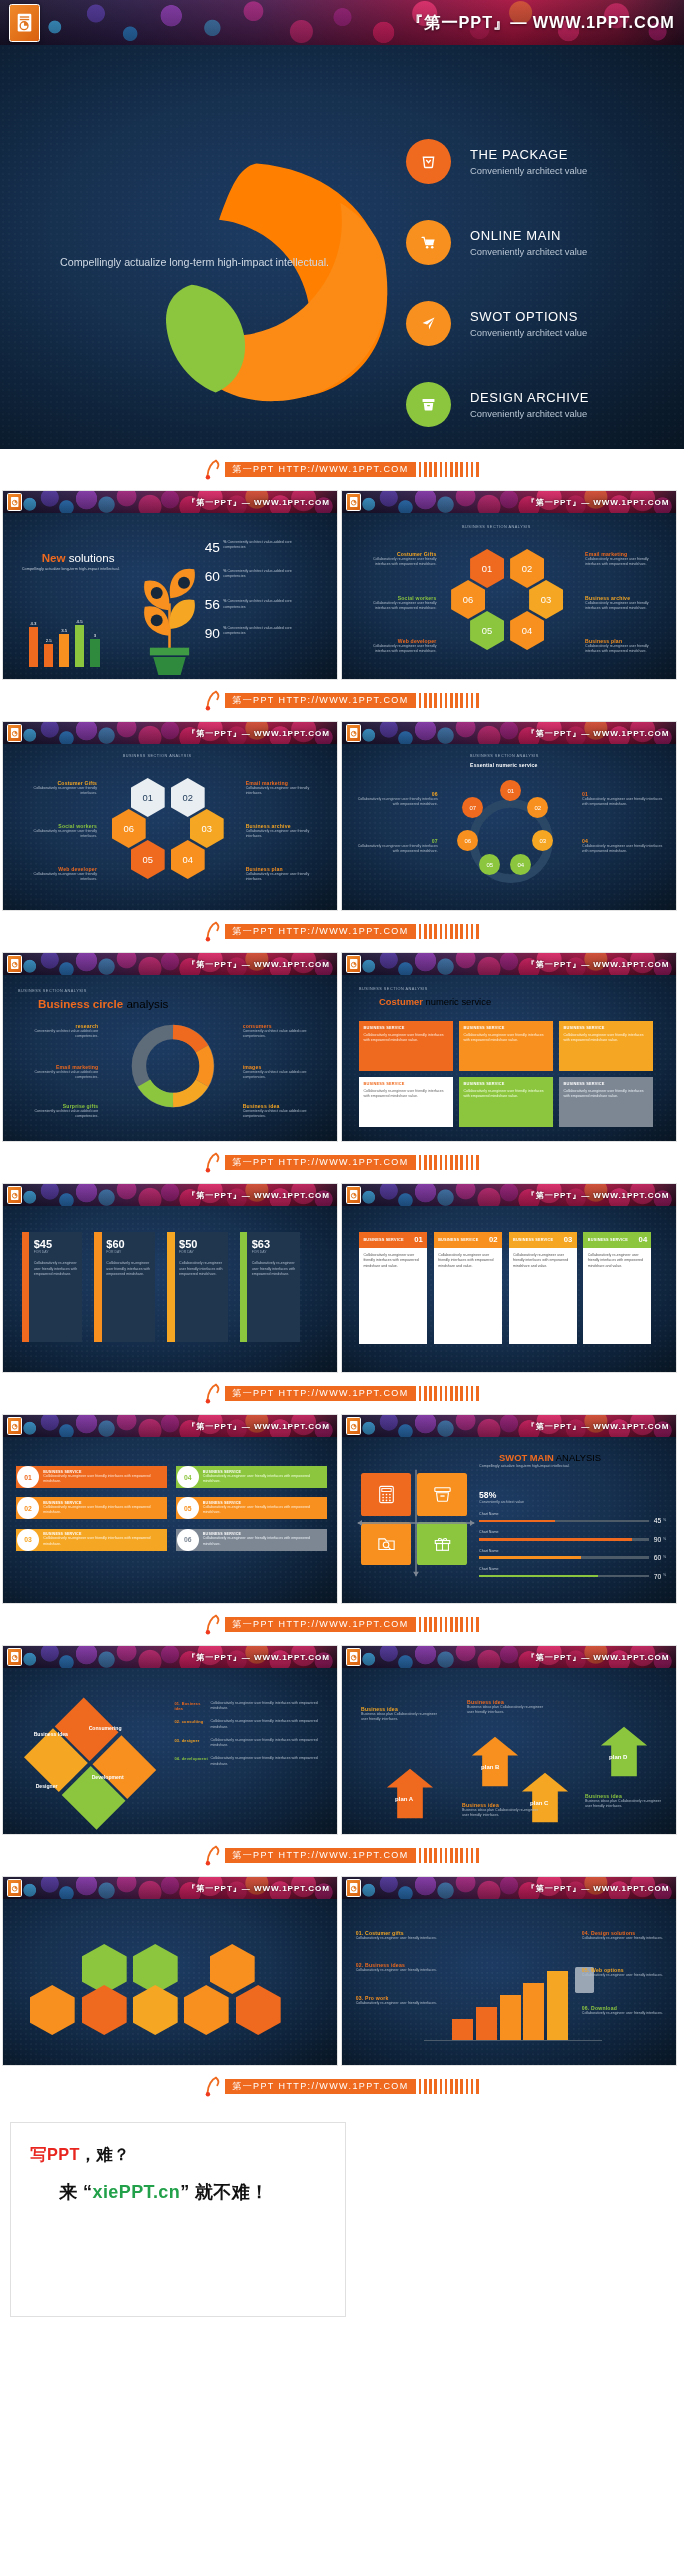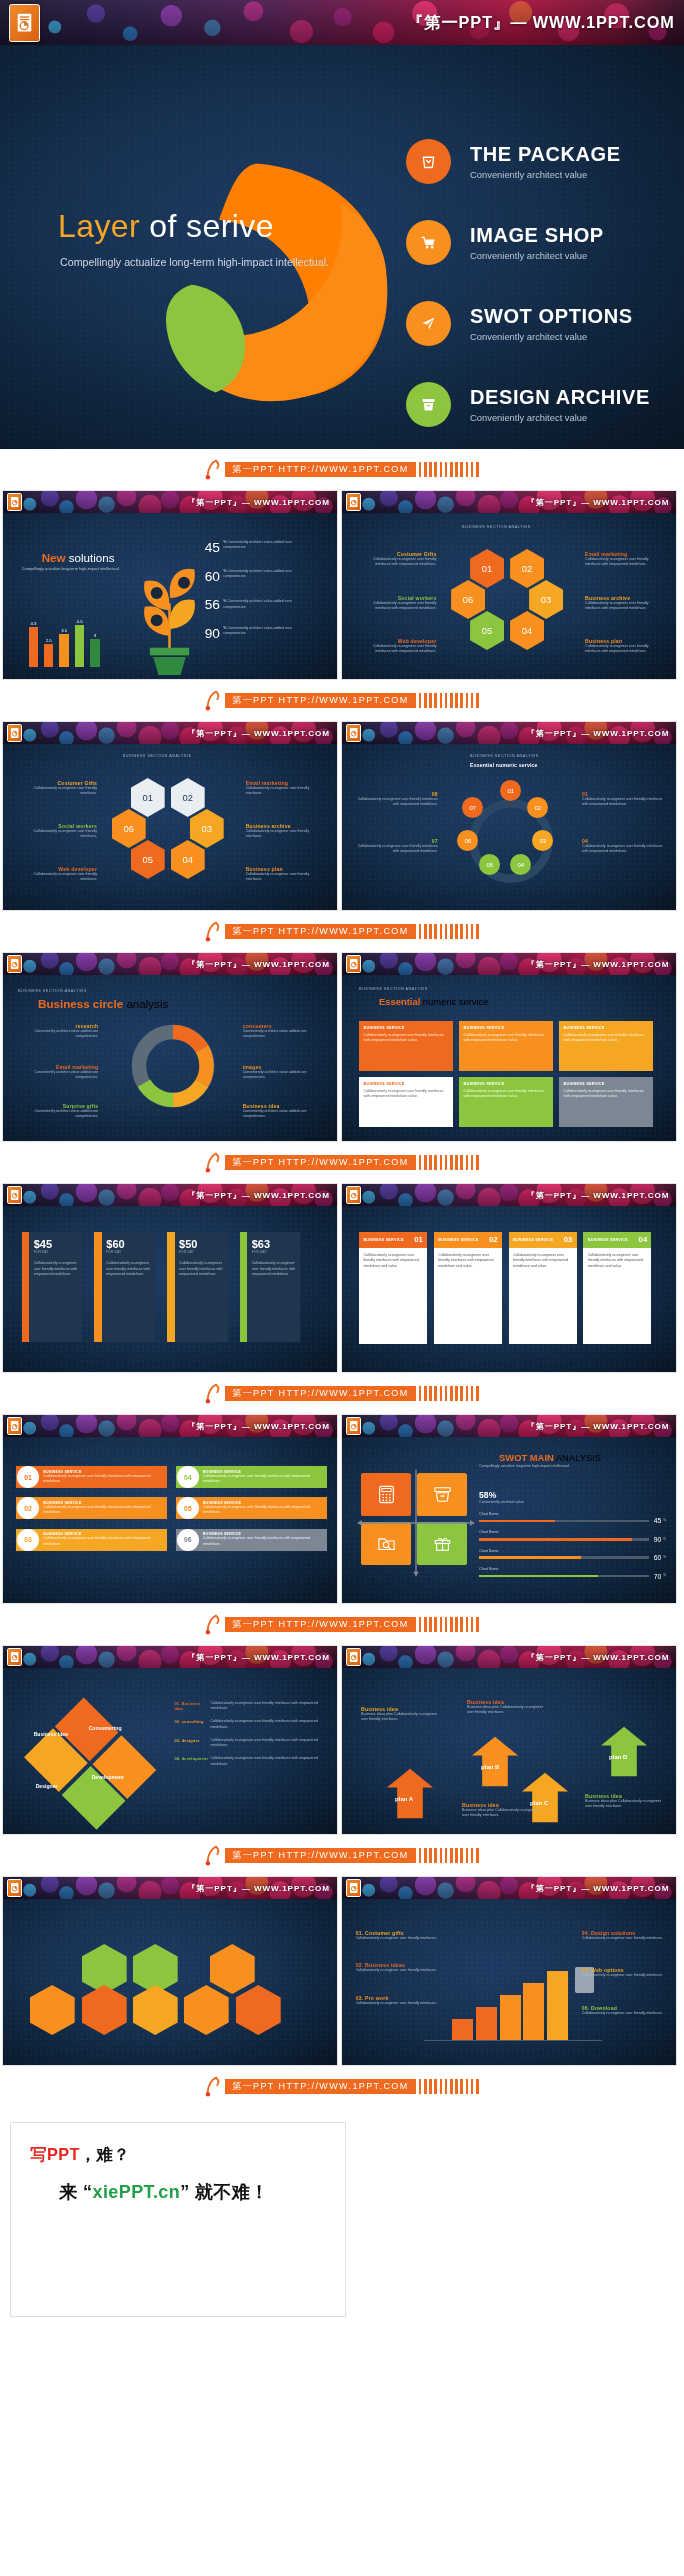--- a/index.html
+++ b/index.html
@@ -76,21 +76,21 @@
 
   .feat-list { position:absolute; right:22px; top:94px; width:257px; z-index:6; }
   .feat {
     display:flex; align-items:center; margin-bottom:36px;
   }
   .feat-circle {
     width:45px; height:45px; border-radius:50%;
     display:flex; align-items:center; justify-content:center; flex:0 0 45px;
   }
   .feat-txt { margin-left:19px; }
-  .feat-title { color:#fff; font-size:20px; font-weight:700; letter-spacing:0.6px; }
+  .feat-title { color:#fff; font-size:13px; font-weight:400; letter-spacing:0.6px; }
   .feat-desc { color:#b9c6d4; font-size:9.4px; margin-top:2.6px; }
 
   
   .sep {
     height:41px; background:#fff; display:flex; align-items:center;
     justify-content:center; gap:0;
   }
   .sep-inner { display:flex; align-items:center; }
   .sep-pin { width:19px; height:22px; flex:0 0 19px; margin-right:1.7px; }
   .sep-bar {
@@ -176,23 +176,20 @@
 
   <div class="hero">
     <div class="leaf-wrap">
       <svg width="265" height="265" viewBox="0 0 310 310">
         <path d="M140 18 C238 26 300 96 292 186 C286 254 232 296 168 292 C206 250 214 190 186 142 C166 108 132 88 96 84 C110 44 120 22 140 18 Z" fill="#ff7f00"></path>
         <path d="M292 150 C300 228 246 292 164 296 C96 299 52 258 44 200 C96 232 160 224 202 180 C234 146 244 104 238 64 C276 88 290 116 292 150 Z" fill="#fb8b14"></path>
         <path d="M64 160 C96 164 122 190 126 224 C129 252 116 276 92 286 C58 272 36 240 34 204 C33 182 44 166 64 160 Z" fill="#8cc63f"></path>
       </svg>
     </div>
 
-    <div class="hero-title">
-      <span class="accent">Layer</span><span> of serive</span>
-    </div>
     <div class="hero-sub">Compellingly actualize long-term high-impact intellectual.</div>
 
     <div class="feat-list">
 
       <div class="feat">
         <div class="feat-circle" style="background:#ef6a1e">
           <svg width="17" height="17" viewBox="0 0 20 20">
               <path d="M4 5h12l-1.4 11.2a1 1 0 0 1-1 .8H6.4a1 1 0 0 1-1-.8Z" fill="none" stroke="#fff" stroke-width="1.6"></path>
               <path d="M7.4 8.2 10 11.4l2.6-3.2" fill="none" stroke="#fff" stroke-width="1.6"></path>
             </svg>
@@ -206,21 +203,21 @@
       <div class="feat">
         <div class="feat-circle" style="background:#f7901e">
           <svg width="17" height="17" viewBox="0 0 20 20">
               <path d="M2.5 4h2.2l2.3 8.4h8.1" fill="none" stroke="#fff" stroke-width="1.6" stroke-linecap="round"></path>
               <path d="M6.2 6.6h11l-1.6 5.4h-8Z" fill="#fff"></path>
               <circle cx="8.4" cy="15.6" r="1.5" fill="#fff"></circle>
               <circle cx="14.4" cy="15.6" r="1.5" fill="#fff"></circle>
             </svg>
         </div>
         <div class="feat-txt">
-          <div class="feat-title">IMAGE SHOP</div>
+          <div class="feat-title">ONLINE MAIN</div>
           <div class="feat-desc">Conveniently architect value</div>
         </div>
       </div>
 
       <div class="feat">
         <div class="feat-circle" style="background:#f7901e">
           <svg width="17" height="17" viewBox="0 0 20 20">
               <path d="M17 3 3 9.4l5.4 1.9L16.4 4.2l-6.1 8.4.5 4.4Z" fill="#fff"></path>
             </svg>
         </div>
@@ -641,21 +638,21 @@
               <rect x="2" y="2" width="16" height="21" rx="1.5" fill="#fff"></rect>
               <circle cx="10" cy="14" r="5" fill="none" stroke="#e0761f" stroke-width="2"></circle>
               <path d="M10 14 L10 9 A5 5 0 0 1 15 14 Z" fill="#e0761f"></path>
             </svg>
           </div>
         <div class="bokeh-url">『第一PPT』— WWW.1PPT.COM</div>
       </div>
       <div class="thumb-body">
         <div class="tb-kicker" style="position:absolute;left:17px;top:12px;">BUSINESS SECTION ANALYSIS</div>
         <div class="tb-h1" style="position:absolute;left:17px;top:19px;font-size:9.4px;">
-          <span class="accent2">Essential</span><span> numeric service</span>
+          <span class="accent2">Costumer</span><span> numeric service</span>
         </div>
         <div style="position:absolute;left:17px;top:46px;display:grid;grid-template-columns:repeat(3,94px);gap:6px;">
           <div style="background:#ef6a1e;height:50px;padding:4.3px;">
               <div class="mini-h" style="color:#fff;font-size:3.9px;">BUSINESS SERVICE</div>
               <div class="mini" style="color:#ffe7d8;margin-top:2.6px;">Collaboratively re-engineer user friendly interfaces with empowered mindshare value.</div>
             </div>
           <div style="background:#f7901e;height:50px;padding:4.3px;">
               <div class="mini-h" style="color:#fff;font-size:3.9px;">BUSINESS SERVICE</div>
               <div class="mini" style="color:#ffeeda;margin-top:2.6px;">Collaboratively re-engineer user friendly interfaces with empowered mindshare value.</div>
             </div>

